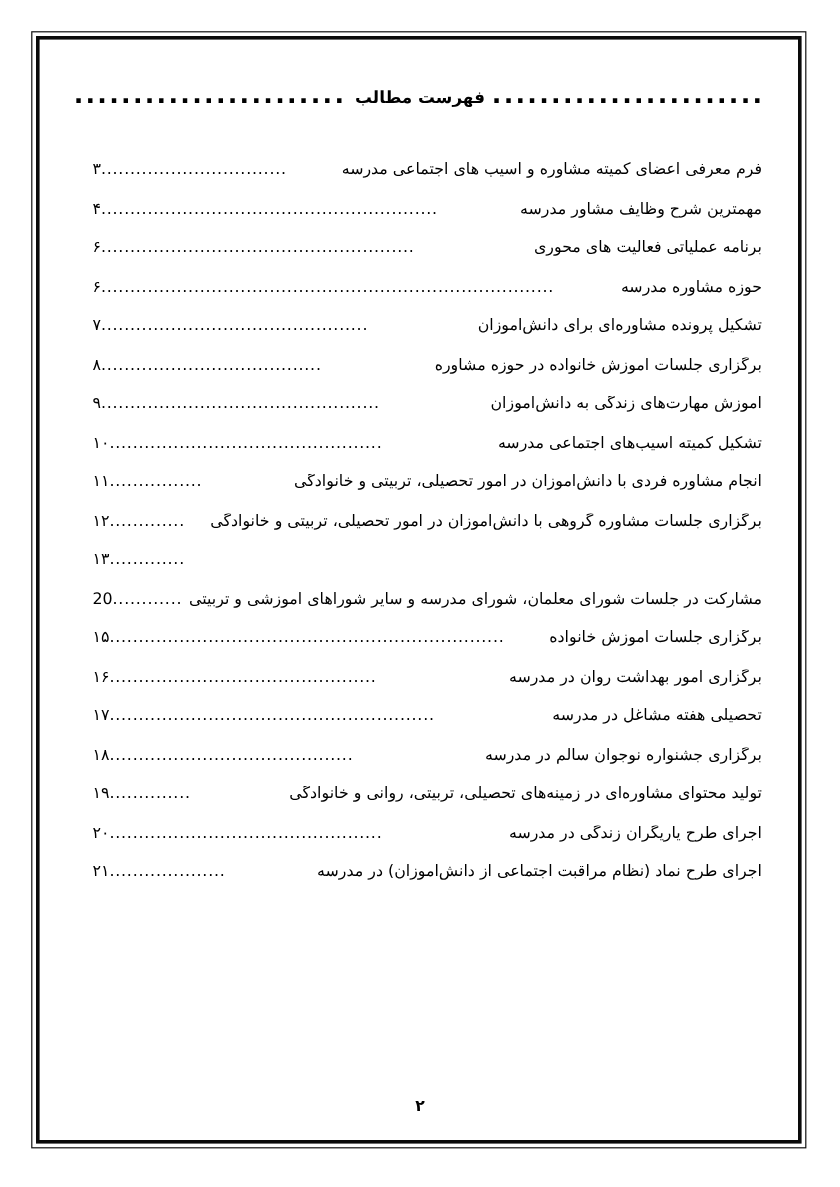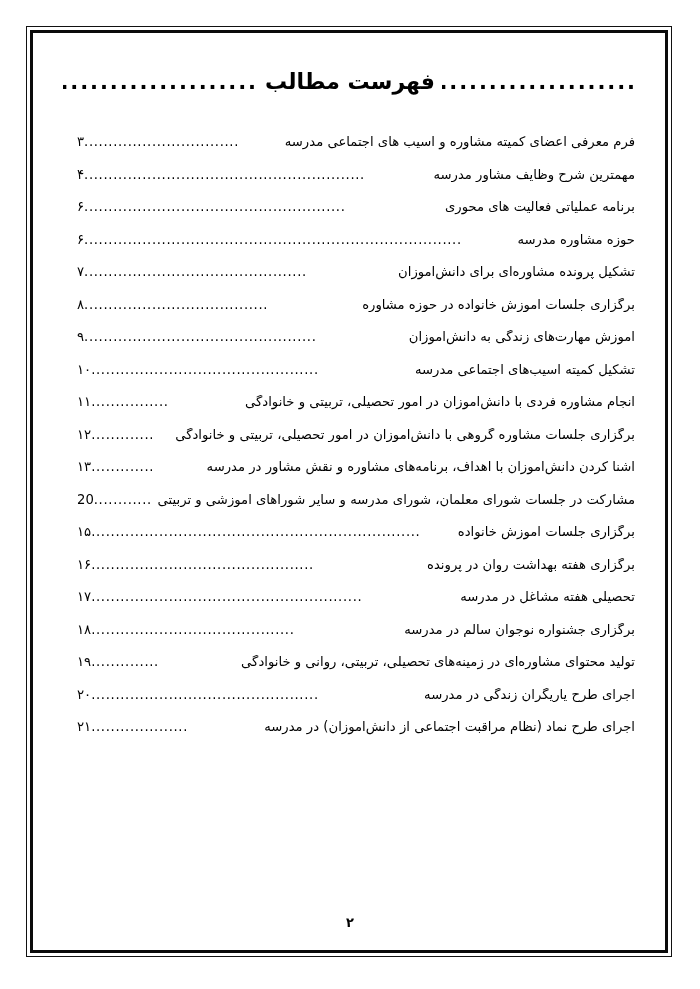--- a/index.html
+++ b/index.html
@@ -67,21 +67,21 @@
     font-size: 21px;
     font-weight: 700;
     letter-spacing: 1.9px;
     line-height: 1;
     color: #000;
   }
   .toc-title-dots-right { text-align: left; }
   .toc-title-dots-left  { text-align: right; }
   .toc-title-text {
     flex: 0 0 auto;
-    font-size: 22px;
+    font-size: 14px;
     font-weight: 700;
     padding: 0 7px;
     letter-spacing: 0;
     color: #000;
   }
 
   
   .toc-list {
     position: absolute;
     top: 108px;
@@ -203,36 +203,35 @@
           <span class="toc-entry-label gap-after">انجام مشاوره فردی با دانش‌آموزان در امور تحصیلی، تربیتی و خانوادگی</span>
           <span class="toc-entry-leader">................</span>
           <span class="toc-entry-page">۱۱</span>
         </div>
         <div class="toc-entry">
           <span class="toc-entry-label">برگزاری جلسات مشاوره گروهی با دانش‌آموزان در امور تحصیلی، تربیتی و خانوادگی</span>
           <span class="toc-entry-leader">.............</span>
           <span class="toc-entry-page">۱۲</span>
         </div>
         <div class="toc-entry">
-          <span class="toc-entry-label gap-after">آشنا کردن دانش‌آموزان با اهداف، برنامه‌های مشاوره و نقش مشاور در مدرسه</span>
           <span class="toc-entry-leader">.............</span>
           <span class="toc-entry-page">۱۳</span>
         </div>
         <div class="toc-entry">
           <span class="toc-entry-label gap-after">مشارکت در جلسات شورای معلمان، شورای مدرسه و سایر شوراهای آموزشی و تربیتی</span>
           <span class="toc-entry-leader">............</span>
           <span class="toc-entry-page">20</span>
         </div>
         <div class="toc-entry">
           <span class="toc-entry-label">برگزاری جلسات آموزش خانواده</span>
           <span class="toc-entry-leader">....................................................................</span>
           <span class="toc-entry-page">۱۵</span>
         </div>
         <div class="toc-entry">
-          <span class="toc-entry-label gap-after">برگزاری هفته بهداشت روان در پرونده</span>
+          <span class="toc-entry-label gap-after">برگزاری امور بهداشت روان در مدرسه</span>
           <span class="toc-entry-leader">..............................................</span>
           <span class="toc-entry-page">۱۶</span>
         </div>
         <div class="toc-entry">
           <span class="toc-entry-label gap-after">تحصیلی هفته مشاغل در مدرسه</span>
           <span class="toc-entry-leader">........................................................</span>
           <span class="toc-entry-page">۱۷</span>
         </div>
         <div class="toc-entry">
           <span class="toc-entry-label gap-after">برگزاری جشنواره نوجوان سالم در مدرسه</span>

